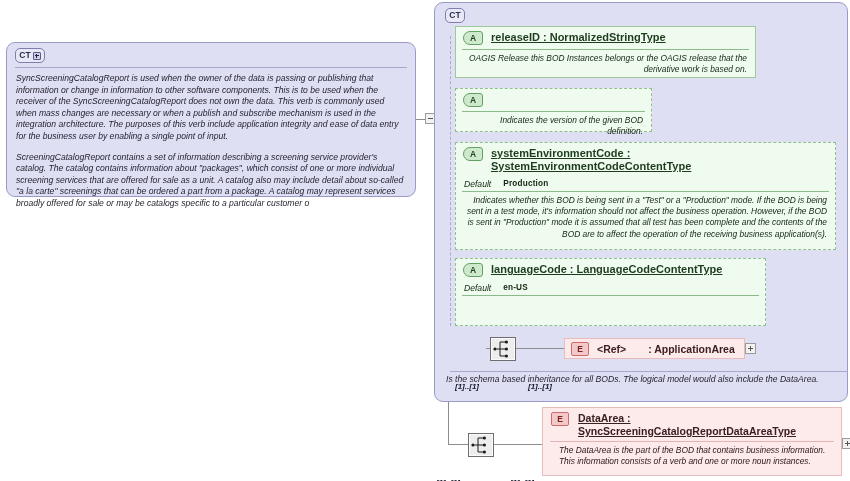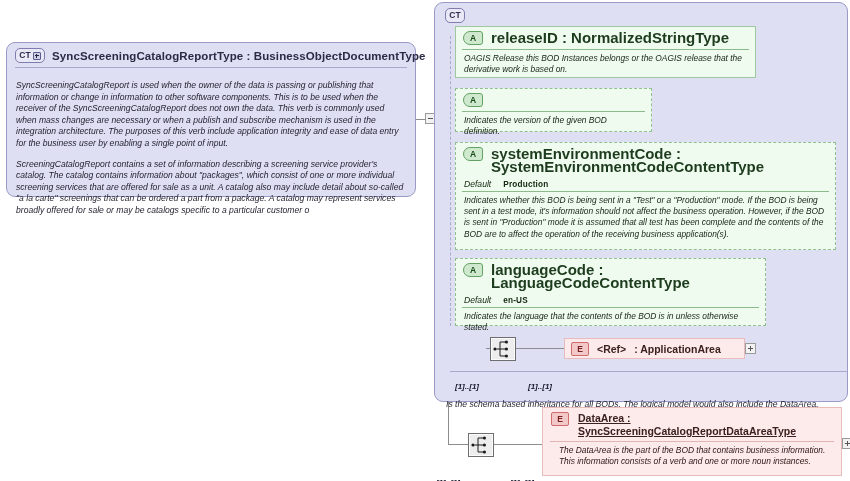--- a/index.html
+++ b/index.html
@@ -18,21 +18,21 @@
 
   
   .box { position: absolute; }
 
   .ct-outer {
     background: #dfdff3;
     border: 1px solid #9a9ac6;
     border-radius: 9px;
   }
   .ct-title-row {
-    display: flex; align-items: center;
+    display: flex; align-items: flex-start;
     gap: 7px;
     padding: 5px 8px 4px 8px;
   }
   .ct-title-text {
     font-size: 11.5px;
     font-weight: bold;
     color: #2b2b47;
     letter-spacing: 0.1px;
     white-space: nowrap;
   }
@@ -40,21 +40,20 @@
     height: 1px;
     background: #a7a7cf;
     margin: 0 8px;
   }
   .doc {
     font-size: 8.6px;
     font-style: italic;
     color: #1e1e2c;
     line-height: 11.6px;
     padding: 5px 9px 6px 9px;
-    margin-top: 7px;
   }
   .doc p { margin: 0 0 9px 0; }
   .doc p:last-child { margin-bottom: 0; }
 
   
   .badge {
     display: inline-flex;
     align-items: center; justify-content: center;
     font-size: 8.5px;
     font-weight: bold;
@@ -111,40 +110,42 @@
     position: absolute;
     background: #effbef;
     border: 1px dashed #8fbf8f;
   }
   .attr-title-row {
     display: flex; align-items: flex-start;
     gap: 8px;
     padding: 4px 7px 4px 7px;
   }
   .attr-title-text {
-    font-size: 15px;
+    font-size: 11px;
     font-weight: bold;
     color: #1d3b1d;
     line-height: 13px;
+    text-decoration: underline;
   }
   .attr-sep { height: 1px; background: #8bbb8b; margin: 0 6px; }
   .attr-default-row {
-    display: flex; align-items: flex-end; gap: 12px;
+    display: flex; align-items: flex-start; gap: 12px;
     padding: 2px 8px 2px 8px;
     font-size: 8.6px;
     color: #12260f;
   }
   .attr-default-row .lab { font-style: italic; }
   .attr-default-row .val { font-weight: bold; font-size: 8.2px; letter-spacing: 0.2px; }
   .attr-doc {
     font-size: 8.4px;
     font-style: italic;
     color: #152415;
     line-height: 11.2px;
     padding: 3px 8px 5px 8px;
+    text-align: right;
   }
 
   
   .elem {
     position: absolute;
     background: #fdeaea;
     border: 1px solid #e8bcbc;
   }
   .elem-title-row {
     display: flex; align-items: flex-start; gap: 9px;
@@ -213,21 +214,20 @@
 <body>
 
 <div id="stage">
 
   <div class="box ct-outer" style="left:6px; top:42px; width:410px; height:155px;">
     <div class="ct-title-row">
       <span class="badge badge-ct">
         <span>CT</span>
           <span class="plusglyph"></span>
       </span>
-      <span class="ct-title-text">SyncScreeningCatalogReportType : BusinessObjectDocumentType</span>
     </div>
     <div class="ct-sep"></div>
     <div class="doc">
       <p>SyncScreeningCatalogReport is used when the owner of the data is passing or publishing that information or change in information to other software components. This is to be used when the receiver of the SyncScreeningCatalogReport does not own the data. This verb is commonly used when mass changes are necessary or when a publish and subscribe mechanism is used in the integration architecture. The purposes of this verb include application integrity and ease of data entry for the business user by enabling a single point of input.</p>
       <p>ScreeningCatalogReport contains a set of information describing a screening service provider's catalog. The catalog contains information about "packages", which consist of one or more individual screening services that are offered for sale as a unit. A catalog also may include detail about so-called "a la carte" screenings that can be ordered a part from a package. A catalog may represent services broadly offered for sale or may be catalogs specific to a particular customer o</p>
     </div>
   </div>
 
   <div class="connector" style="left:416px; top:119px; width:9px; height:1px;"></div>
   <div class="collapse" style="left:425px; top:113px;"></div>
@@ -276,21 +276,20 @@
   <div class="attr" style="left:455px; top:258px; width:311px; height:68px;">
     <div class="attr-title-row">
       <span class="badge badge-a">A</span>
       <span class="attr-title-text">languageCode : LanguageCodeContentType</span>
     </div>
     <div class="attr-default-row">
       <span class="lab">Default</span>
       <span class="val">en-US</span>
     </div>
     <div class="attr-sep"></div>
-    <div class="attr-doc">Indicates the language that the contents of the BOD is in unless otherwise stated.</div>
   </div>
 
   <span class="card" style="left:455px; top:340px;">[1]..[1]</span>
   <div class="connector" style="left:486px; top:348px; width:4px; height:1px;"></div>
   <div class="seq" style="left:490px; top:337px;">
     <svg width="24" height="22" viewBox="0 0 24 22">
       <circle cx="4" cy="11" r="1.6" fill="#1b1b1b"></circle>
       <line x1="5.6" y1="11" x2="9" y2="11" stroke="#1b1b1b" stroke-width="1"></line>
       <line x1="9" y1="4" x2="9" y2="18" stroke="#1b1b1b" stroke-width="1"></line>
       <line x1="9" y1="4" x2="14" y2="4" stroke="#1b1b1b" stroke-width="1"></line>
@@ -301,27 +300,27 @@
       <circle cx="15.4" cy="18" r="1.6" fill="#1b1b1b"></circle>
     </svg>
   </div>
   <div class="connector" style="left:516px; top:348px; width:48px; height:1px;"></div>
   <span class="card" style="left:528px; top:340px;">[1]..[1]</span>
 
   <div class="elem" style="left:564px; top:338px; width:181px; height:21px;">
     <div class="elem-title-row" style="padding:3px 6px 2px 6px; align-items:center; gap:8px;">
       <span class="badge badge-e">E</span>
       <span class="elem-title-text">&lt;Ref&gt;</span>
-      <span class="elem-title-text" style="">: ApplicationArea</span>
+      <span class="elem-title-text" style="margin-left:14px;">: ApplicationArea</span>
     </div>
   </div>
   <div class="expand" style="left:745px; top:343px;"></div>
 
   <div class="ct-sep" style="position:absolute; left:442px; top:371px; width:398px;"></div>
-  <div class="doc" style="position:absolute; left:440px; top:384px; width:400px; padding:8px 6px;">Is the schema based inheritance for all BODs. The logical model would also include the DataArea.</div>
+  <div class="doc" style="position:absolute; left:440px; top:366px; width:400px; padding:8px 6px;">Is the schema based inheritance for all BODs. The logical model would also include the DataArea.</div>
 
   <span class="card" style="left:436px; top:436px;">[1]..[1]</span>
   <div class="connector" style="left:464px; top:444px; width:6px; height:1px;"></div>
   <div class="seq" style="left:468px; top:433px;">
     <svg width="24" height="22" viewBox="0 0 24 22">
       <circle cx="4" cy="11" r="1.6" fill="#1b1b1b"></circle>
       <line x1="5.6" y1="11" x2="9" y2="11" stroke="#1b1b1b" stroke-width="1"></line>
       <line x1="9" y1="4" x2="9" y2="18" stroke="#1b1b1b" stroke-width="1"></line>
       <line x1="9" y1="4" x2="14" y2="4" stroke="#1b1b1b" stroke-width="1"></line>
       <line x1="9" y1="11" x2="14" y2="11" stroke="#1b1b1b" stroke-width="1"></line>

